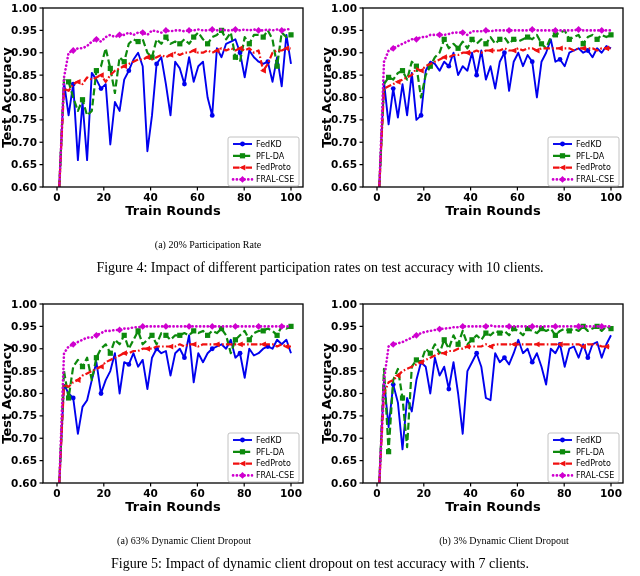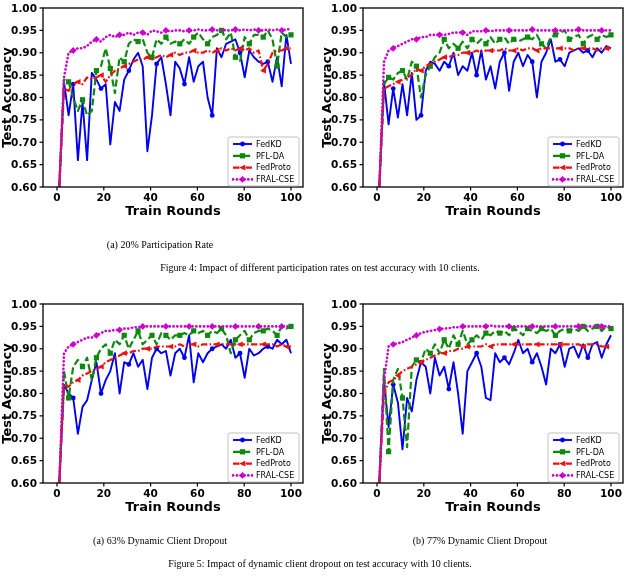--- a/index.html
+++ b/index.html
@@ -8,22 +8,22 @@
     width:640px;height:576px;
     background:#ffffff;
     color:#000;
     font-family:"Liberation Serif", serif;
     overflow:hidden;
   }
   .plots-row{display:flex;}
   .chart{width:320px;height:232px;}
   .chart svg{display:block;}
   .subcaps-row{display:flex;margin-top:7px;}
-  .subcap{width:320px;text-align:center;font-size:10px;line-height:12px;}
-  .figcap{text-align:center;font-size:10px;line-height:12px;margin-top:11px;}
+  .subcap{width:320px;text-align:center;font-size:10px;line-height:12px;margin-left:48px;}
+  .figcap{text-align:center;font-size:14px;line-height:12px;margin-top:11px;}
   .fig-block+.fig-block{margin-top:22px;}
   svg text{font-family:"DejaVu Sans", sans-serif;fill:#000;}
   svg .tick-label{font-size:10.5px;font-weight:600;}
   svg .axis-label{font-size:13px;font-weight:600;}
   svg .legend-label{font-size:8px;font-weight:500;}
 </style>
 </head>
 <body>
 
 <div class="page">
@@ -551,18 +551,18 @@
                 <line x1="233" y1="179.4" x2="252" y2="179.4" stroke="#cf00cf" stroke-width="2.6" stroke-dasharray="0.2 3.6" stroke-linecap="round"></line>
                 <path d="M242.5,176 L245.9,179.4 L242.5,182.8 L239.1,179.4 Z" fill="#cf00cf"></path>
                 <text class="legend-label" x="256" y="182.20000000000002">FRAL-CSE</text>
               </g>
             </g>
           </svg>
         </div>
     </div>
     <div class="subcaps-row">
       <div class="subcap">(a) 63% Dynamic Client Dropout</div>
-      <div class="subcap">(b) 77% Dynamic Client Dropout</div>
+      <div class="subcap">(b) 3% Dynamic Client Dropout</div>
     </div>
-    <div class="figcap">Figure 5: Impact of dynamic client dropout on test accuracy with 10 clients.</div>
+    <div class="figcap">Figure 5: Impact of dynamic client dropout on test accuracy with 7 clients.</div>
   </div>
 
 </div>
 
 </body></html>

